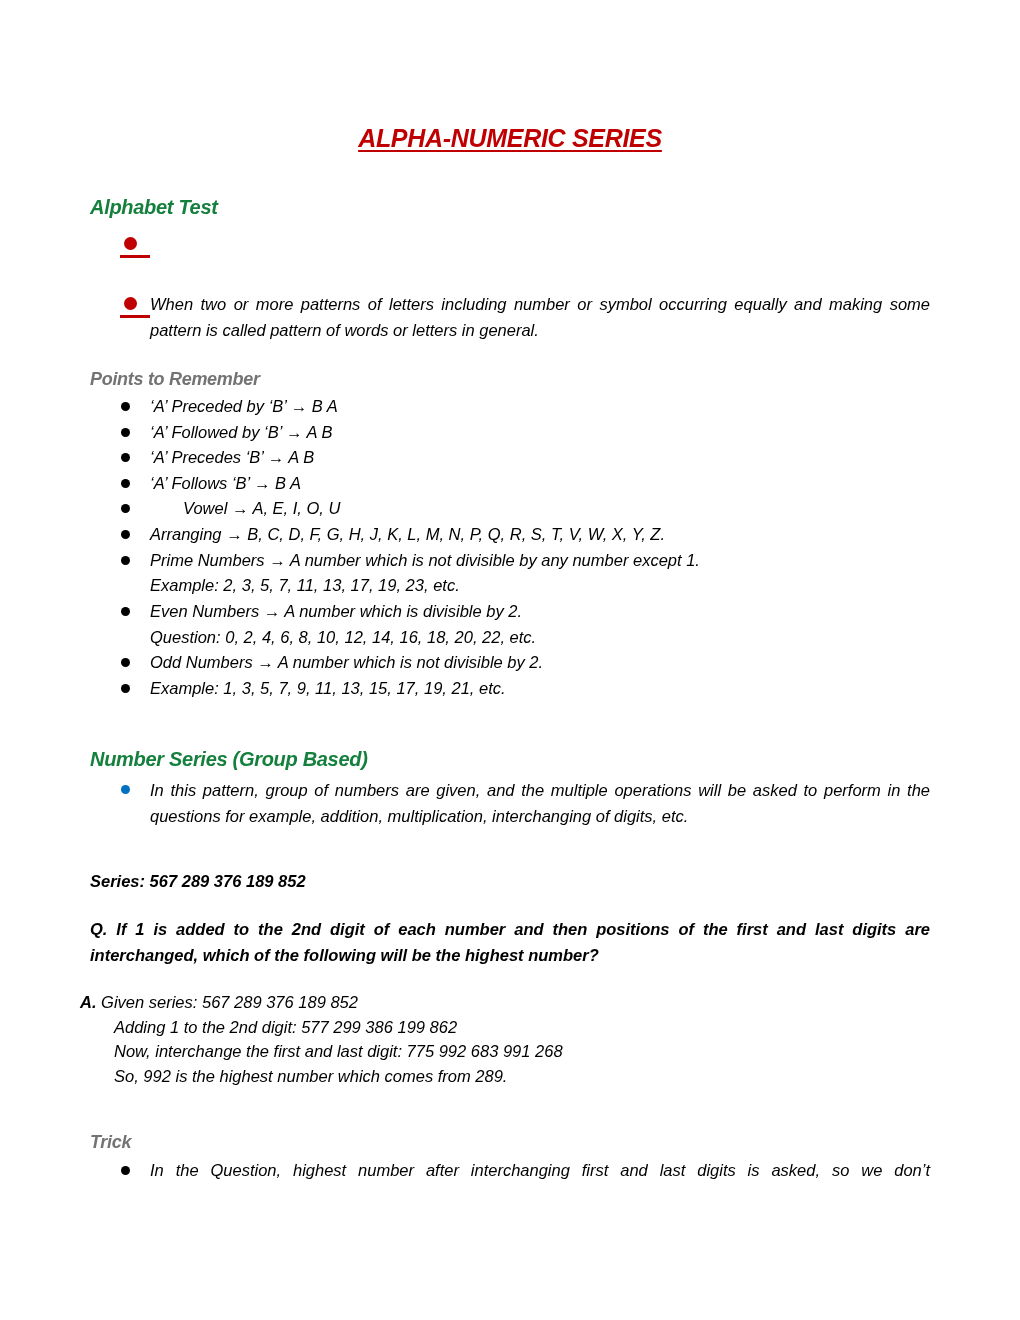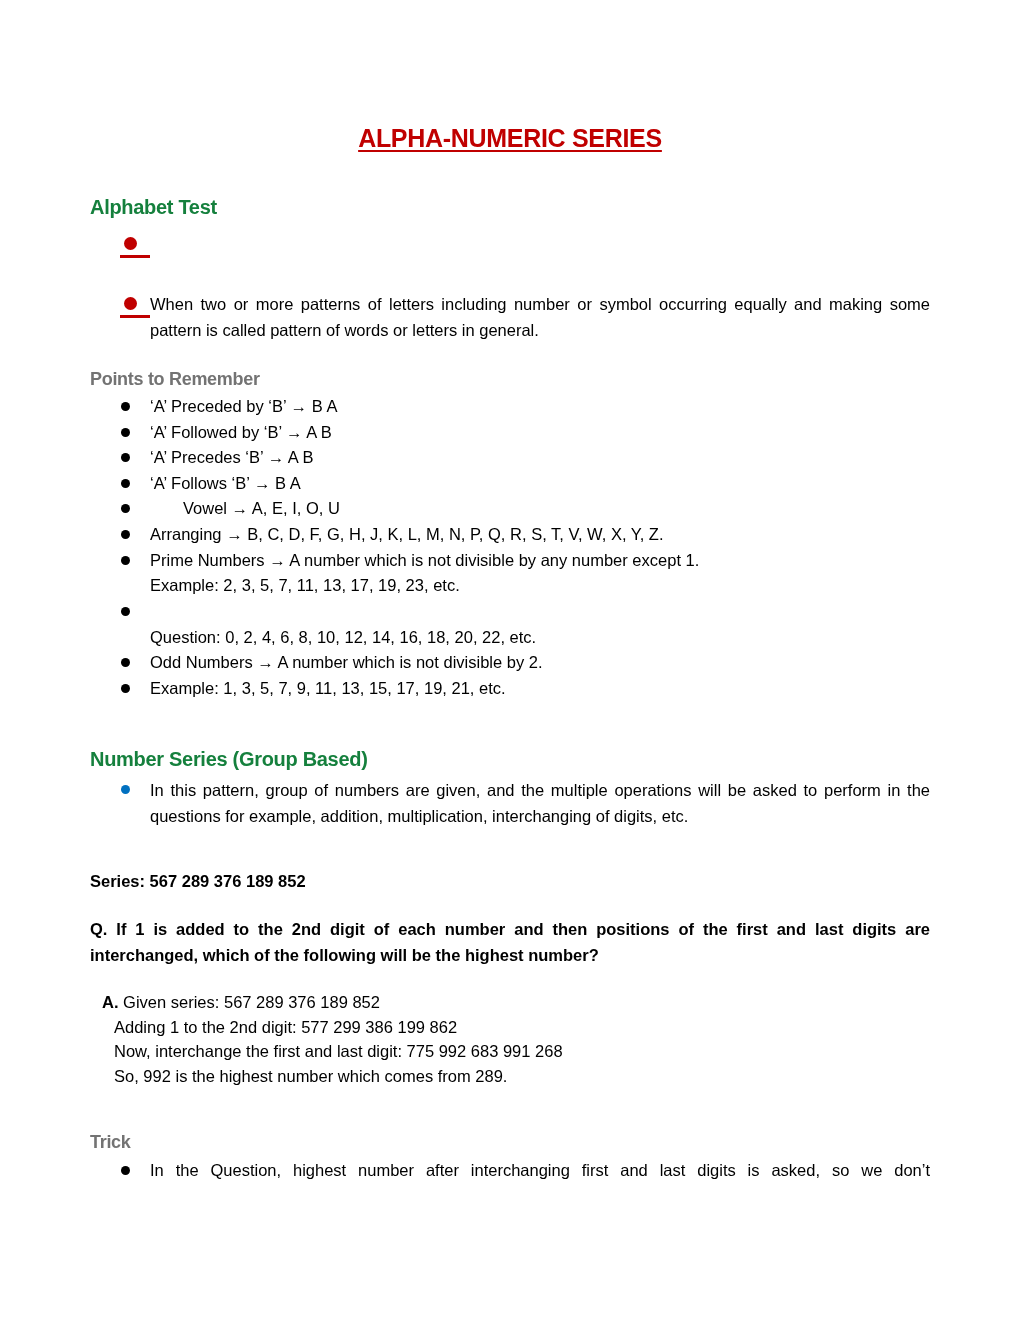--- a/index.html
+++ b/index.html
@@ -1,18 +1,18 @@
 <!DOCTYPE html>
 <html><head>
 <meta charset="utf-8">
 <style>
   html, body { margin: 0; padding: 0; background: #ffffff; }
   body { width: 1020px; height: 1320px; position: relative; overflow: hidden;
          font-family: "Liberation Sans", sans-serif; color: #000; }
-  .page { position: absolute; left: 0; top: 0; width: 1020px; height: 1127px; }
+  .page { position: absolute; left: 0; top: 0; width: 1020px; height: 1127px; font-style: italic; }
   .title { position: absolute; left: 0; width: 1020px; top: 124px; text-align: center;
            font-size: 25px; font-weight: bold; color: #c00000; text-decoration: underline;
            text-decoration-thickness: 2px; text-underline-offset: 3px; letter-spacing: -0.3px; }
   .h-blue { position: absolute; left: 90px; font-size: 20px; font-weight: bold; color: #15803d; letter-spacing: -0.3px; }
   .h-red { position: absolute; left: 90px; font-size: 18px; font-weight: bold; color: #737373; letter-spacing: -0.3px; }
   .body-text { font-size: 16.5px; line-height: 25.5px; }
   .item { position: absolute; left: 150px; width: 780px; font-size: 16.5px; line-height: 25.5px; }
   .justify { text-align: justify; text-align-last: left; }
   .red-bullet { position: absolute; left: 120px; width: 30px; height: 25px; }
   .red-bullet .dot { position: absolute; left: 4px; top: 1px; width: 13px; height: 13px; border-radius: 50%; background: #c00000; }
@@ -61,36 +61,37 @@
   <div class="li" style="top:496px;margin-left:33px;">Vowel → A, E, I, O, U</div>
 
   <div class="blk-bullet" style="top:530px;"></div>
   <div class="li" style="top:522px;">Arranging → B, C, D, F, G, H, J, K, L, M, N, P, Q, R, S, T, V, W, X, Y, Z.</div>
 
   <div class="blk-bullet" style="top:556px;"></div>
   <div class="li" style="top:548px;">Prime Numbers → A number which is not divisible by any number except 1.</div>
   <div class="li" style="top:573px;">Example: 2, 3, 5, 7, 11, 13, 17, 19, 23, etc.</div>
 
   <div class="blk-bullet" style="top:607px;"></div>
+  <div class="li" style="top:599px;">Even Numbers → A number which is divisible by 2.</div>
   <div class="li" style="top:625px;">Question: 0, 2, 4, 6, 8, 10, 12, 14, 16, 18, 20, 22, etc.</div>
 
   <div class="blk-bullet" style="top:658px;"></div>
   <div class="li" style="top:650px;">Odd Numbers → A number which is not divisible by 2.</div>
 
   <div class="blk-bullet" style="top:684px;"></div>
   <div class="li" style="top:676px;">Example: 1, 3, 5, 7, 9, 11, 13, 15, 17, 19, 21, etc.</div>
 
   <div class="h-blue" style="top:748px;">Number Series (Group Based)</div>
   <div class="blue-bullet" style="top:785px;"></div>
   <div class="item justify" style="top:778px;">In this pattern, group of numbers are given, and the multiple operations will be asked to perform in the questions for example, addition, multiplication, interchanging of digits, etc.</div>
 
   <div class="plain bold" style="left:90px; top:869px;">Series: 567 289 376 189 852</div>
   <div class="bold body-text justify" style="position:absolute; left:90px; width:840px; top:917px;">Q. If 1 is added to the 2nd digit of each number and then positions of the first and last digits are interchanged, which of the following will be the highest number?</div>
 
-  <div class="plain" style="left:102px; top:990px;">
+  <div class="plain" style="left:80px; top:990px;">
     <span class="bold">A.</span>
     <span>Given series: 567 289 376 189 852</span>
   </div>
   <div class="plain" style="left:114px; top:1015px;">Adding 1 to the 2nd digit: 577 299 386 199 862</div>
   <div class="plain" style="left:114px; top:1039px;">Now, interchange the first and last digit: 775 992 683 991 268</div>
   <div class="plain" style="left:114px; top:1064px;">So, 992 is the highest number which comes from 289.</div>
 
   <div class="h-red" style="top:1132px;">Trick</div>
   <div class="blk-bullet" style="top:1166px;"></div>
   <div class="li" style="top:1158px; width:780px; text-align:justify; text-align-last:justify;">In the Question, highest number after interchanging first and last digits is asked, so we don’t</div>

